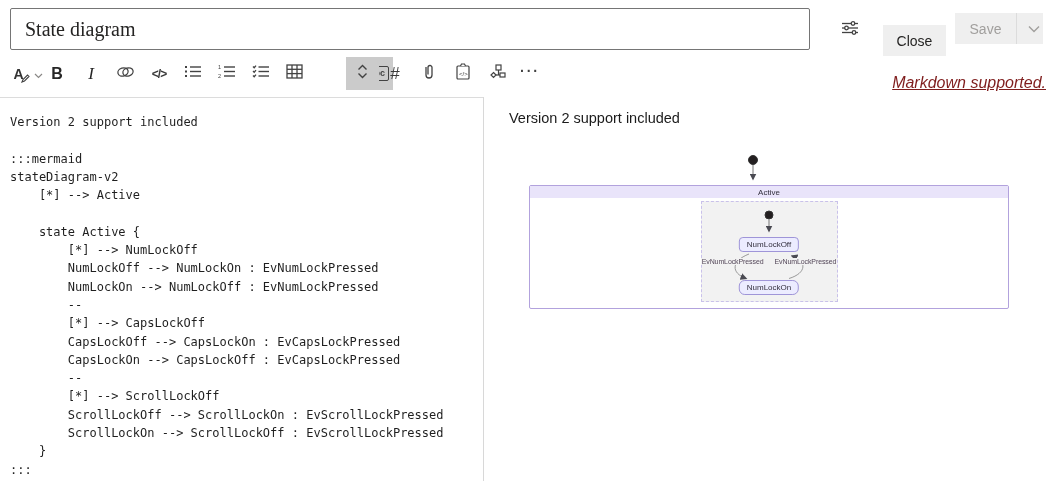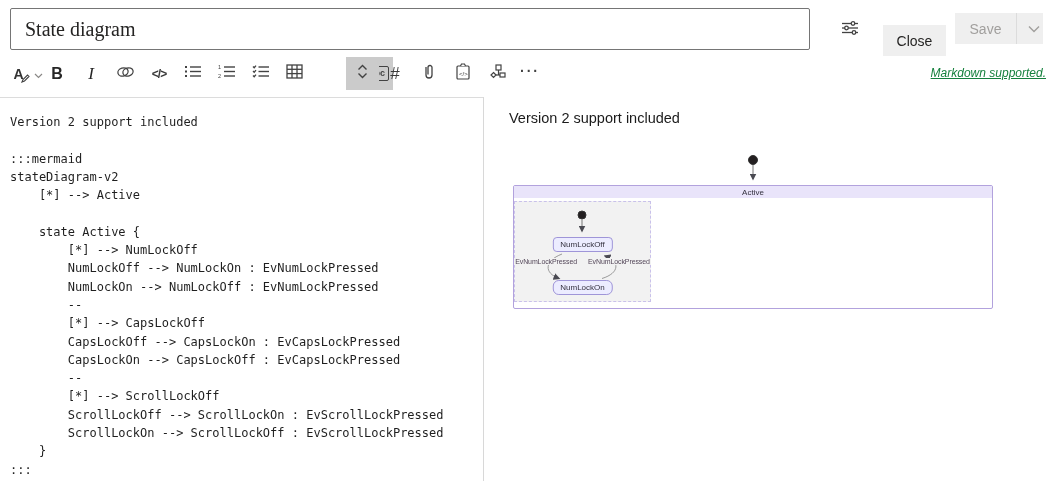--- a/index.html
+++ b/index.html
@@ -31,41 +31,41 @@
     justify-content:center; cursor:pointer; color:#424242; }
   .tbtn.active { background:#cbcbcb; }
   .glyph-bold { font-size:16px; font-weight:700; color:#262626; }
   .glyph-italic { font-family:"Liberation Serif", serif; font-style:italic; font-size:17px; color:#262626; }
   .glyph-code { font-size:12px; font-weight:700; letter-spacing:-1px; color:#3a3a3a; }
   .glyph-hash { font-size:17px; color:#3a3a3a; }
   .glyph-more { font-size:14px; font-weight:700; letter-spacing:2px; color:#424242; padding-bottom:6px; }
   .abc-box { border:1.5px solid #424242; border-radius:2px; font-size:9px; font-weight:700;
     padding:2px 3px; color:#424242; line-height:1; }
   .format-a { font-size:14px; font-weight:700; color:#333; }
-  .md-link { position:absolute; right:10px; top:66px; font-size:12px; font-style:italic;
-    text-decoration:underline; color:#15803d; cursor:pointer; }
+  .md-link { position:absolute; right:10px; top:74px; font-size:16px; font-style:italic;
+    text-decoration:underline; color:#7f1d1d; cursor:pointer; }
 
   
   .h-divider { position:absolute; left:0; top:97px; width:1056px; height:1px; background:#dcdcdc; }
   .v-divider { position:absolute; left:483px; top:97px; width:1px; height:384px; background:#d8d8d8; }
 
   .editor-pane { position:absolute; left:0; top:98px; width:483px; height:383px; background:#fff; }
   .editor-pane pre { font-family:"DejaVu Sans Mono", monospace; font-size:12px;
     line-height:18.3px; color:#1f1f1f; padding:15px 10px; white-space:pre; cursor:text; }
 
   .preview-pane { position:absolute; left:484px; top:97px; width:572px; height:384px; background:#fff; }
   .preview-heading { position:absolute; left:25px; top:13px; font-size:14.5px; color:#1b1b1b; }
 
   
   .start-svg { position:absolute; left:259px; top:50px; }
-  .active-box { position:absolute; left:29px; top:88px; width:480px; height:124px;
+  .active-box { position:absolute; left:45px; top:88px; width:480px; height:124px;
     border:1px solid #b2a2dd; border-radius:2px; background:#fff; }
   .active-header { height:12px; background:#e9e4fa; display:flex; align-items:center;
     justify-content:center; font-size:8px; color:#33303e; }
-  .active-body { display:flex; justify-content:center; gap:20px; padding-top:3px;flex-direction:column; }
+  .active-body { display:flex; justify-content:center; gap:20px; padding-top:3px; }
   .region { position:relative; width:137px; height:101px; background:#f2f2f2;
     border:1.5px dashed #c9c1ea; }
   .region svg { position:absolute; left:0; top:0; }
   .state-box { position:absolute; left:50%; transform:translateX(-50%);
     background:#ececff; border:1px solid #9f95d8; border-radius:4px;
     font-size:8px; color:#33303e; padding:3px 7px 2px; line-height:1; white-space:nowrap; }
   .state-off { top:35px; }
   .state-on { top:78px;border-radius:6px; }
   .edge-labels { position:absolute; top:56px; width:100%; display:flex;
     justify-content:center; gap:9px; }

